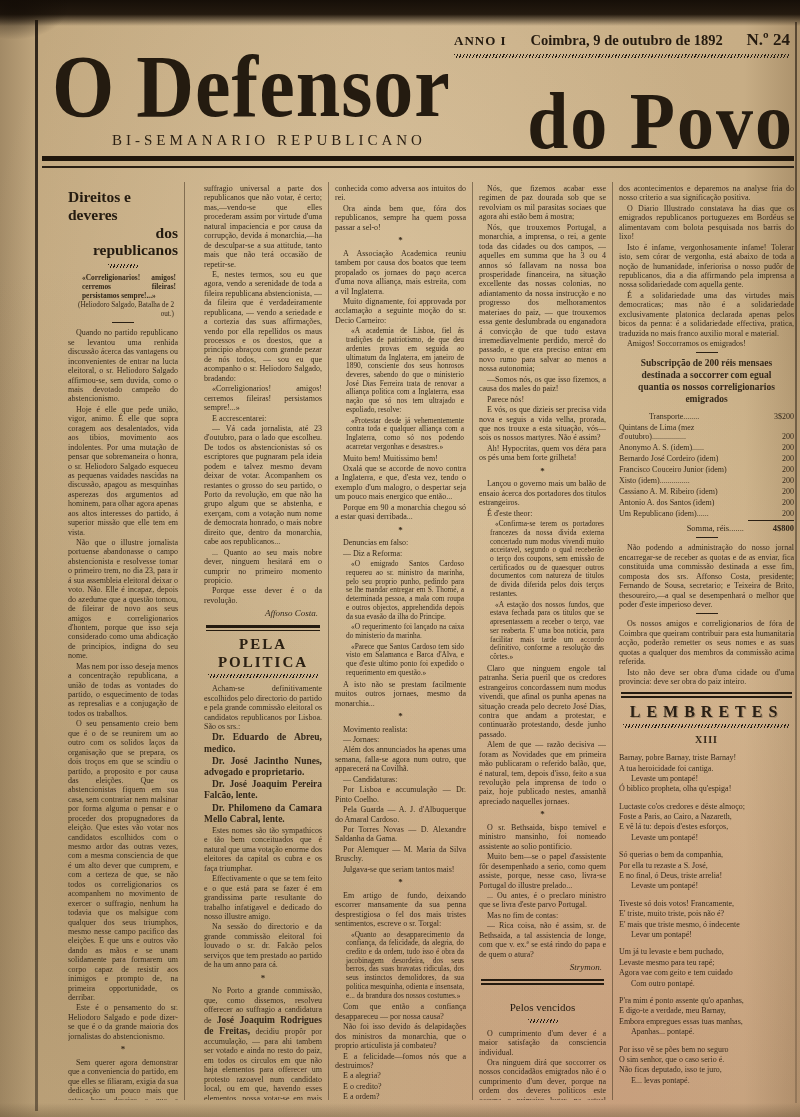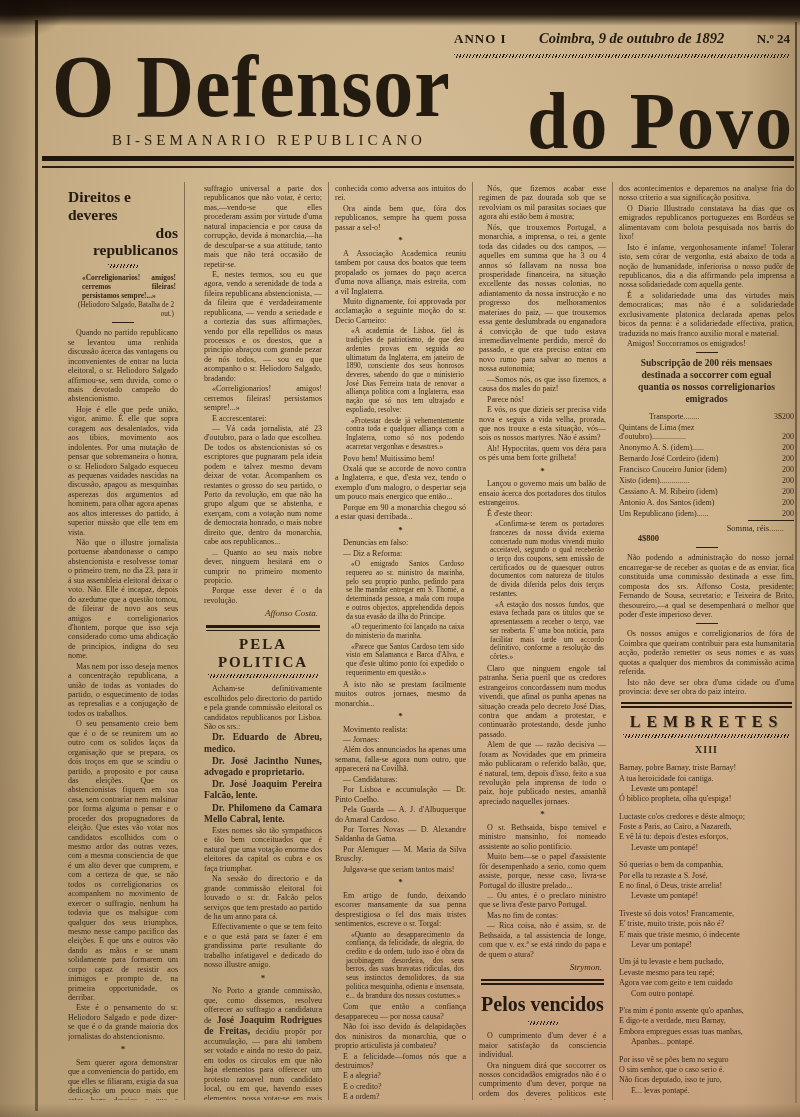--- a/index.html
+++ b/index.html
@@ -25,22 +25,22 @@
   .bottom-shade { position:absolute; left:0; right:0; bottom:0; height:14px;
     background:linear-gradient(0deg,rgba(90,70,45,.35),transparent); }
 
   .page { position:absolute; left:42px; top:24px; width:752px; height:1078px; color:#34281a; }
 
   
   .masthead { position:relative; height:158px; }
   .dateline { position:absolute; left:412px; top:6px; width:336px;
     display:flex; justify-content:space-between; align-items:baseline; color:#241a0f; }
   .anno { font-weight:bold; font-size:13px; letter-spacing:1px; }
-  .date { font-weight:bold; font-style:italic; font-size:14.5px; }
-  .issue { font-weight:bold; font-size:13px; }
+  .date { font-weight:bold; font-size:14.5px; }
+  .issue { font-weight:bold; font-size:17px; }
   .wave { background:repeating-linear-gradient(115deg,#2a2015 0 1px,transparent 1px 3px); }
   .dateline-wave { position:absolute; left:412px; top:30px; width:336px; height:4px; }
   .title1 { position:absolute; left:10px; top:18px; font-size:80px; font-weight:bold;
     color:#241b10; line-height:1; letter-spacing:1px; transform:scaleY(1.1); transform-origin:top left; }
   .title2 { position:absolute; right:0; top:56px; font-size:74px; font-weight:bold;
     color:#241b10; line-height:1; letter-spacing:2px; transform:scaleY(1.1); transform-origin:top right; }
   .subtitle { position:absolute; left:70px; top:108px; font-size:15px; letter-spacing:4px;
     font-weight:normal; color:#2c2114; }
   .rule-thick { position:absolute; top:132px; left:0; right:0; height:5px; background:#1f160c; }
   .rule-thin  { position:absolute; top:142px; left:0; right:0; height:2px; background:#2a2015; }
@@ -63,35 +63,35 @@
   .headline .l2 { display:block; text-align:right; }
   .squig { width:30px; height:4px; margin:5px auto 6px; }
   .epigraph { margin:2px 2px 1px 14px; font-size:7.4px; font-weight:bold; text-align:justify; }
   .epigraph-src { text-align:right; font-size:7.2px; margin:1px 4px 3px 0; }
   .dash { width:22px; border-top:1px solid #2a2015; margin:4px auto 5px; }
 
   .rule2 { border-top:3px solid #241b10; border-bottom:1px solid #241b10; height:6px; margin:6px 2px 5px; }
   .rule2b { border-top:2px solid #241b10; border-bottom:2px solid #241b10; height:6px; margin:6px 2px 5px; }
   .sec-title { text-align:center; font-size:15px; letter-spacing:2px; color:#2b2013; margin:2px 0 3px; }
   .sec-wave { height:4px; margin:0 4px 6px; }
-  .sec-title2 { text-align:center; font-size:20px; font-weight:bold; color:#241b10; margin:8px 0 2px; }
+  .sec-title2 { text-align:center; font-size:11px; font-weight:normal; color:#241b10; margin:16px 0 2px; }
   .lembretes-title { text-align:center; font-size:16px; font-weight:bold; letter-spacing:6px;
     color:#2a2015; margin:4px 0 2px; text-shadow:1px 1px 0 rgba(42,32,21,.25); }
   .roman { text-align:center; font-weight:bold; font-size:10px; margin:6px 0 7px; letter-spacing:1px; }
 
   .cand { font-weight:bold; font-size:9.5px; text-indent:8px; margin:1px 0; }
   .b { font-weight:bold; font-size:9.5px; }
 
   .sub-title { font-weight:bold; font-size:9.5px; text-align:center; line-height:1.25; margin:4px 16px 6px; }
   .subrow { display:flex; align-items:flex-end; font-size:8px; margin-bottom:1.5px; }
   .subrow .nm { flex:1; text-align:left; }
   .subrow .amt { width:34px; text-align:right; }
   .subrow.first .nm { padding-left:30px; }
   .sum-rule { width:46px; border-top:1.5px solid #2a2015; margin:2px 0 2px auto; }
-  .sumrow { display:flex; font-size:8.5px; margin-bottom:3px;flex-direction:column; }
+  .sumrow { display:flex; font-size:8.5px; margin-bottom:3px; }
   .sumrow .nm { flex:1; text-align:right; padding-right:10px; }
   .sumrow .amt { width:40px; text-align:right; font-weight:bold; }
 
   .stanza { white-space:pre-wrap; font-size:8px; line-height:1.3; margin-bottom:7px; text-align:left; }
 </style>
 </head>
 <body>
 
 <div class="photo">
   <div class="top-edge"></div>
@@ -149,39 +149,39 @@
         <p class="sig">Affonso Costa.</p>
         <div class="rule2"></div>
         <h2 class="sec-title">PELA POLITICA</h2>
         <div class="sec-wave wave"></div>
         <p class="p">Acham-se definitivamente escolhidos pelo directorio do partido e pela grande commissão eleitoral os candidatos republicanos por Lisboa. São os srs.:</p>
         <p class="cand">Dr. Eduardo de Abreu, medico.</p>
         <p class="cand">Dr. José Jacintho Nunes, advogado e proprietario.</p>
         <p class="cand">Dr. José Joaquim Pereira Falcão, lente.</p>
         <p class="cand">Dr. Philomeno da Camara Mello Cabral, lente.</p>
         <p class="p">Estes nomes são tão sympathicos e tão bem conceituados que é natural que uma votação enorme dos eleitores da capital os cubra e os faça triumphar.</p>
+        <p class="p">Effectivamente o que se tem feito e o que está para se fazer é em grandissima parte resultante do trabalho infatigavel e dedicado do nosso illustre amigo.</p>
         <p class="p">Na sessão do directorio e da grande commissão eleitoral foi louvado o sr. dr. Falcão pelos serviços que tem prestado ao partido de ha um anno para cá.</p>
-        <p class="p">Effectivamente o que se tem feito e o que está para se fazer é em grandissima parte resultante do trabalho infatigavel e dedicado do nosso illustre amigo.</p>
         <p class="star">*</p>
         <p class="p"><span>No Porto a grande commissão, que, como dissemos, resolveu offerecer ao suffragio a candidatura de </span><span class="b">José Joaquim Rodrigues de Freitas,</span><span> decidiu propôr por accumulação, — para ahi tambem ser votado e ainda no resto do paiz, em todos os circulos em que não haja elementos para offerecer um protesto razoavel num candidato local, ou em que, havendo esses elementos, possa votar-se em mais d'um candidato,— o nome querido e sympathico de </span><span class="b">João Pinheiro Chagas.</span></p>
         <p class="p">Não podia ser mais acertada a escolha para a accumulação e nós não cessaremos de a recommendar aos nossos correligionarios.</p>
         <p class="star">*</p>
         <p class="p">Devia ter reunido hontem á noite em Lisboa a Assembleia Geral da Liga Liberal.</p>
 
       </section>
 
       <section class="col c3">
         <p class="p" style="text-indent:0">conhecida como adversa aos intuitos do rei.</p>
         <p class="p">Ora ainda bem que, fóra dos republicanos, sempre ha quem possa passar a sel-o!</p>
         <p class="star">*</p>
         <p class="p">A Associação Academica reuniu tambem por causa dos boatos que teem propalado os jornaes do paço acerca d'uma nova alliança, mais estreita, com a vil Inglaterra.</p>
         <p class="p">Muito dignamente, foi approvada por acclamação a seguinte moção do sr. Decio Carneiro:</p>
         <p class="q">«A academia de Lisboa, fiel ás tradições de patriotismo, de que deu ardentes provas em seguida ao ultimatum da Inglaterra, em janeiro de 1890, consciente dos seus honrosos deveres, sabendo do que o ministerio José Dias Ferreira trata de renovar a alliança politica com a Inglaterra, essa nação que só nos tem ultrajado e espoliado, resolve:</p>
         <p class="q">«Protestar desde já vehementemente contra toda e qualquer alliança com a Inglaterra, como só nos podendo acarretar vergonhas e desastres.»</p>
-        <p class="p">Povo bem! Muitissimo bem!</p>
+        <p class="p">Muito bem! Muitissimo bem!</p>
         <p class="p">Oxalá que se accorde de novo contra a Inglaterra, e que, d'esta vez, tendo o exemplo d'um malogro, o despertar seja um pouco mais energico que então...</p>
         <p class="p">Porque em 90 a monarchia chegou só a estar quasi derribada...</p>
         <p class="star">*</p>
         <p class="p">Denuncias em falso:</p>
         <p class="p">— Diz a Reforma:</p>
         <p class="q">«O emigrado Santos Cardoso requereu ao sr. ministro da marinha, pelo seu proprio punho, pedindo para se lhe mandar entregar em S. Thomé, a determinada pessoa, a mala com roupa e outros objectos, apprehendida depois da sua evasão da ilha do Principe.</p>
         <p class="q">«O requerimento foi lançado na caixa do ministerio da marinha.</p>
         <p class="q">«Parece que Santos Cardoso tem sido visto em Salamanca e Barca d'Alva, e que d'este ultimo ponto foi expedido o requerimento em questão.»</p>
         <p class="p">A isto não se prestam facilmente muitos outros jornaes, mesmo da monarchia...</p>
         <p class="star">*</p>

